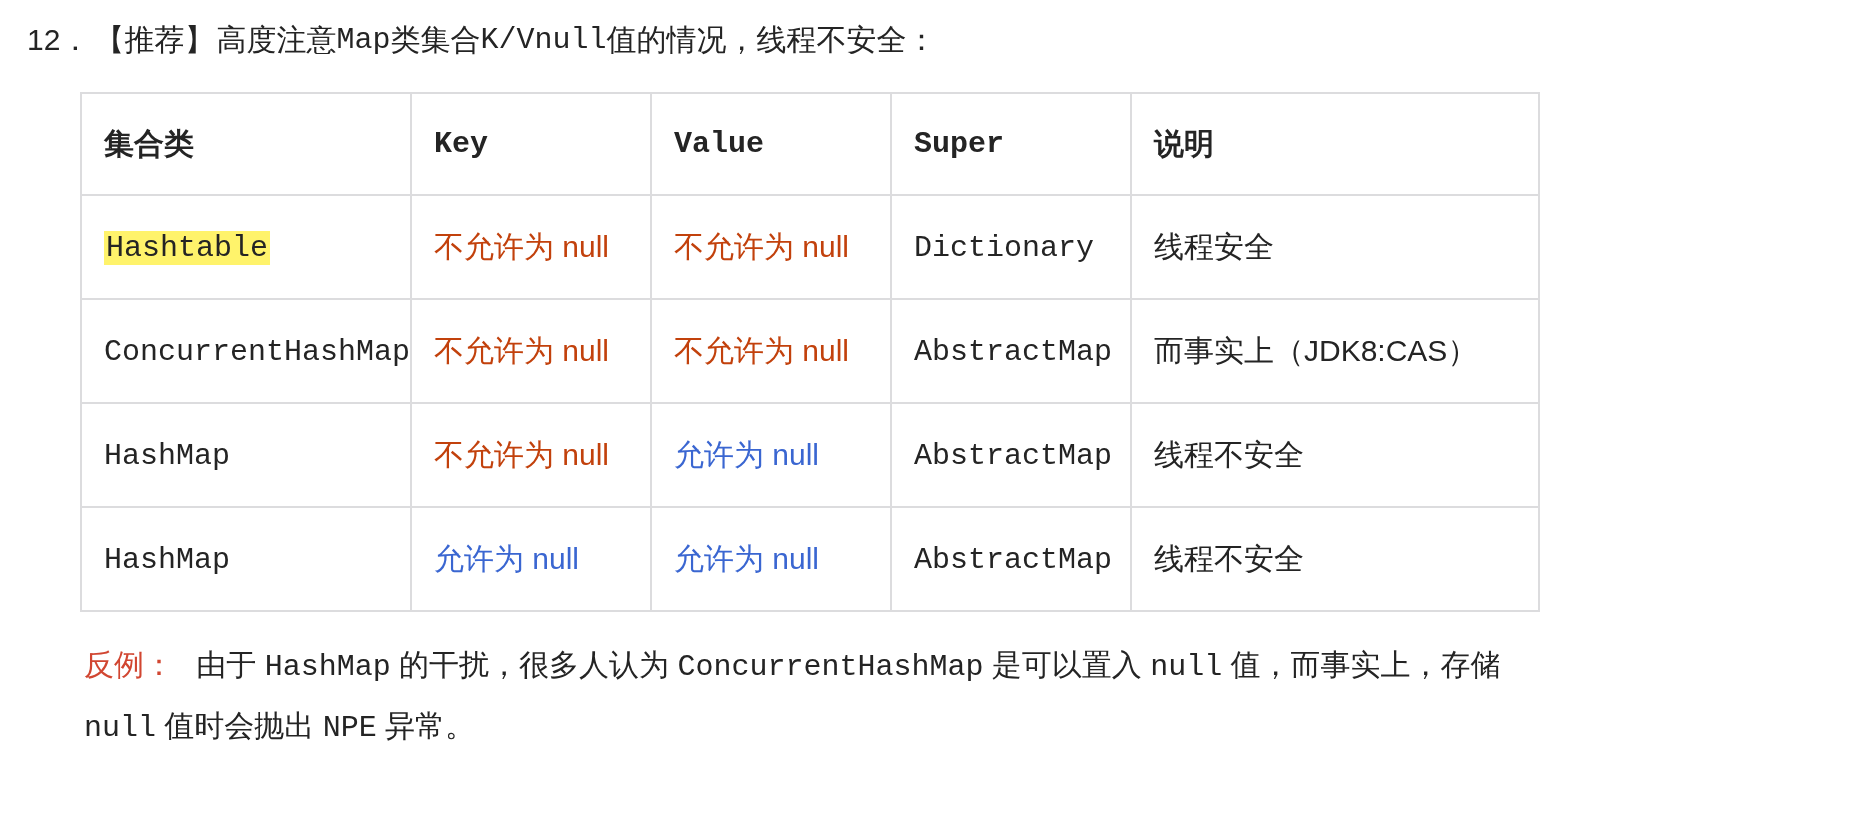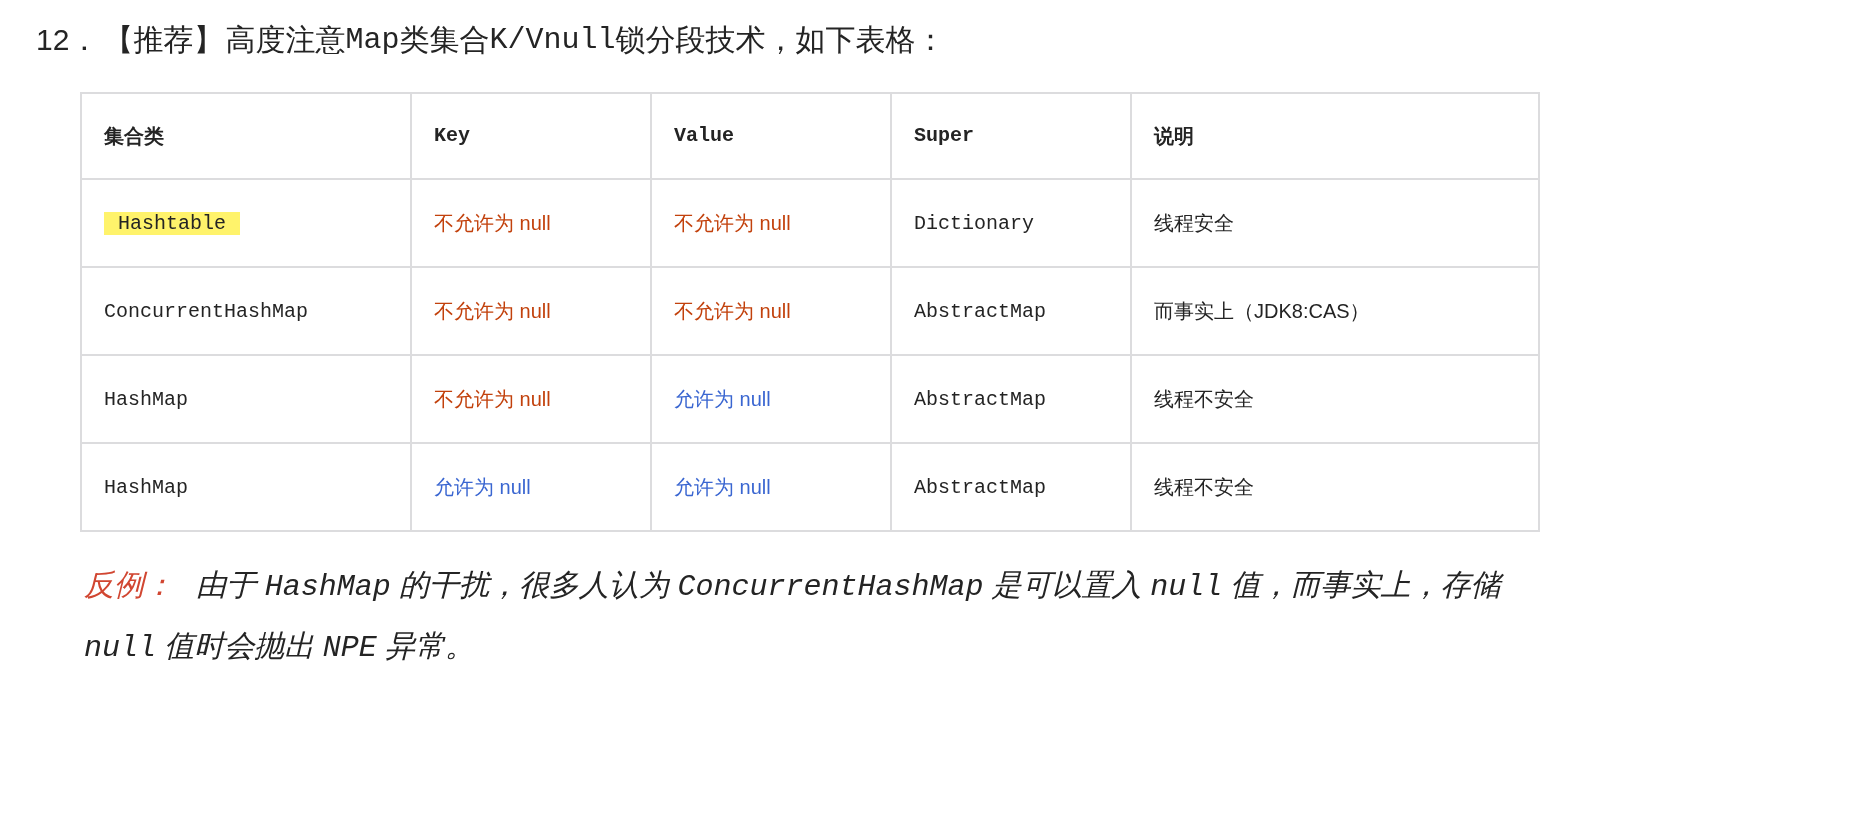--- a/index.html
+++ b/index.html
@@ -25,39 +25,39 @@
                  "Liberation Mono", monospace;
   }
 
   
   .heading {
     display: flex;
     flex-wrap: wrap;
     align-items: flex-start;
     gap: 0;
     font-weight: 400;
-    margin: 0 0 28px 12px;
+    margin: 0 0 28px 3px;
   }
   .heading .num {
     margin-right: 2px;
   }
   .heading .tag {
     margin: 0 2px;
   }
 
   
   .table-wrap {
     margin: 0 0 24px 56px;
     width: 1460px;
   }
   table.info {
     border-collapse: collapse;
     width: 100%;
     table-layout: fixed;
-    font-size: 20px;
+    font-size: 30px;
   }
   table.info col.c1 { width: 330px; }
   table.info col.c2 { width: 240px; }
   table.info col.c3 { width: 240px; }
   table.info col.c4 { width: 240px; }
   table.info col.c5 { width: auto; }
 
   table.info th,
   table.info td {
     border: 2px solid #dcdcde;
@@ -66,51 +66,50 @@
     vertical-align: middle;
     font-weight: 400;
     white-space: nowrap;
   }
   table.info th {
     font-weight: 700;
   }
 
   .hl {
     background: #fff36b;
-    padding: 0 14px;
+    padding: 0 2px;
   }
 
   .red   { color: #c2410c; }
   .blue  { color: #3a66d1; text-align: center; }
 
   
   .footnote {
     margin: 12px 0 0 60px;
     width: 1430px;
     font-size: 30px;
     line-height: 1.95;
-    font-style: italic;
   }
   .footnote .lead {
     color: #d14631;
     margin-right: 14px;
   }
 </style>
 </head>
 <body>
 
 <div class="heading">
   <span class="num">12．</span>
   <span class="tag">【推荐】</span>
   <span>高度注意 </span>
   <span class="mono">Map</span>
   <span> 类集合 </span>
   <span class="mono">K/V</span>
   <span class="mono">null</span>
-  <span> 锁分段技术，如下表格：</span>
+  <span> 值的情况，线程不安全：</span>
 </div>
 
 <div class="table-wrap">
   <table class="info">
     <colgroup>
       <col class="c1">
         <col class="c2">
         <col class="c3">
         <col class="c4">
         <col class="c5">

